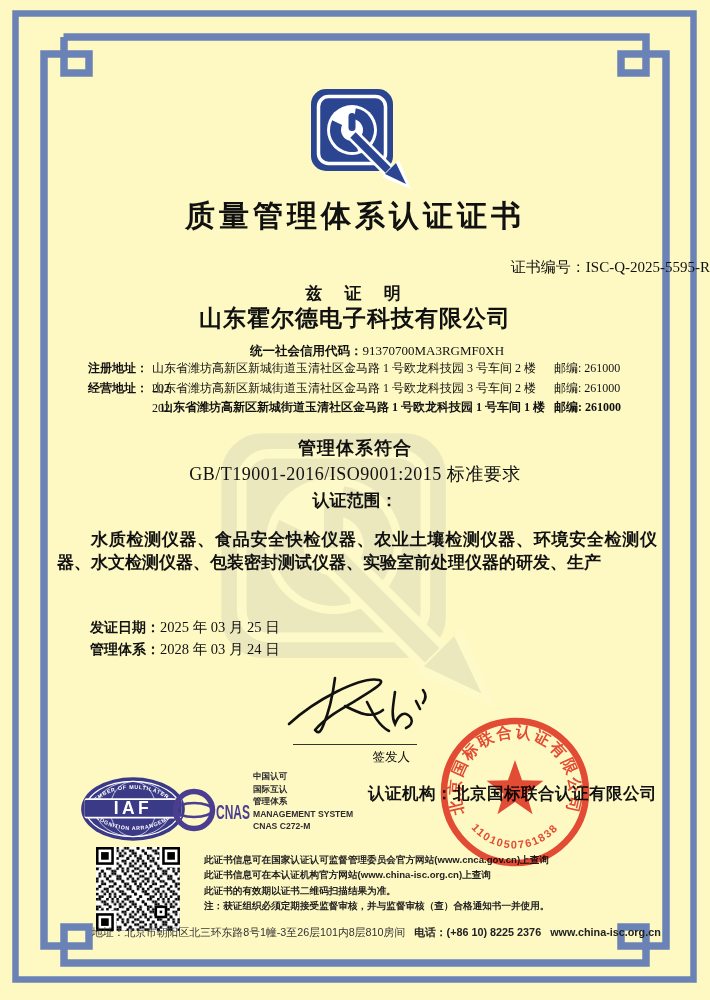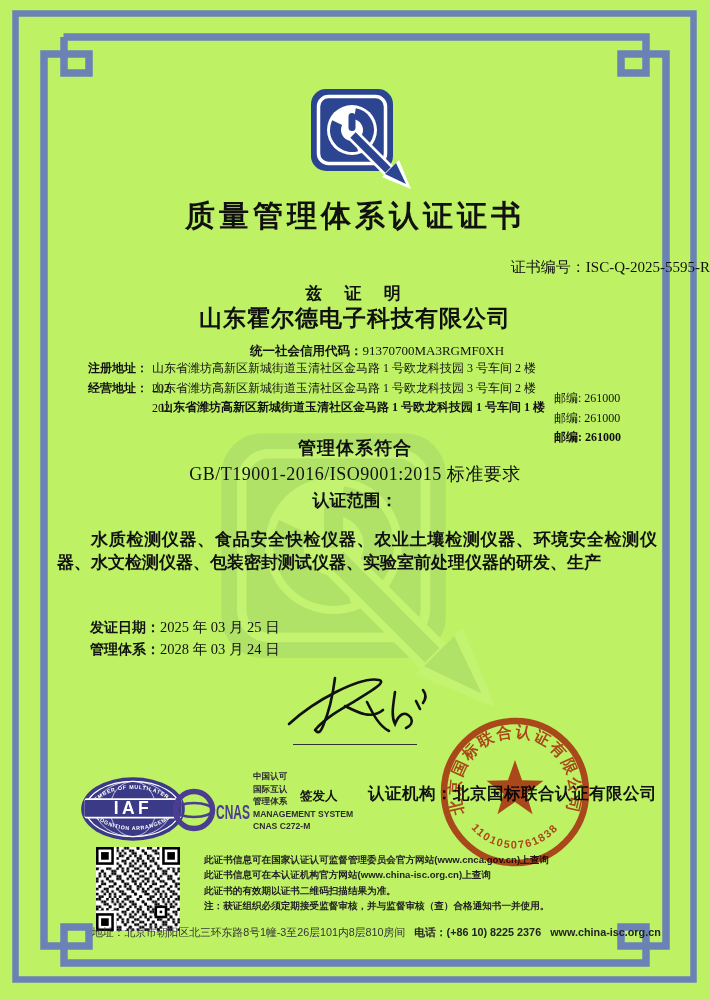--- a/index.html
+++ b/index.html
@@ -1,40 +1,40 @@
 <!DOCTYPE html>
 <html><head>
 <meta charset="utf-8">
 <style>
   html,body{margin:0;padding:0;background:#fff;}
-  #page{position:relative;width:710px;height:1000px;margin:0 auto;background:#bef264;overflow:hidden;
+  #page{position:relative;width:710px;height:1000px;margin:0 auto;background:#fef9c3;overflow:hidden;
         font-family:"Liberation Serif","DejaVu Serif",serif;color:#111;}
   .abs{position:absolute;}
   .center{left:0;width:710px;text-align:center;}
   
   .title{top:196px;font-size:30px;font-weight:bold;letter-spacing:4px;}
   .certno{top:258px;font-size:15px;text-align:right;}
   .hereby{top:282px;font-size:17px;font-weight:bold;word-spacing:10px;letter-spacing:4px;}
   .company{top:303px;font-size:23px;font-weight:bold;letter-spacing:1px;}
   .creditcode{top:343px;font-size:13px;}
   .creditcode .lab{font-weight:bold;font-family:"Liberation Sans","DejaVu Sans",sans-serif;font-size:12.5px;margin-left:44px;}
   
   .addr{left:88px;width:544px;display:flex;font-size:12px;line-height:20px;}
   .addr .lab{width:64px;font-weight:bold;font-family:"Liberation Sans","DejaVu Sans",sans-serif;flex:none;}
   .addr .txt{flex:1;}
-  .addr .zip{width:78px;text-align:left;flex:none;margin-top:30px;}
+  .addr .zip{width:78px;text-align:left;flex:none;}
   .conform{top:436px;font-size:18px;font-weight:bold;letter-spacing:1px;}
   .standard{top:462px;font-size:18px;letter-spacing:.5px;}
   .scopelab{top:489px;font-size:17px;font-weight:bold;}
   .scope{top:528px;left:57px;width:600px;font-size:17px;font-weight:bold;line-height:23px;text-indent:2em;text-align:justify;}
   .daterow{left:90px;font-size:14.5px;line-height:22px;}
   .daterow .lab{font-weight:bold;font-family:"Liberation Sans","DejaVu Sans",sans-serif;font-size:14px;}
   .sigline{left:293px;top:744px;width:124px;border-top:1.2px solid #333;}
-  .signer{left:300px;top:749px;width:110px;text-align:left;font-size:12.5px;font-weight:bold;
-          font-family:"Liberation Sans","DejaVu Sans",sans-serif;margin-top:39px;}
+  .signer{left:300px;top:749px;width:110px;text-align:right;font-size:12.5px;font-weight:normal;
+          font-family:"Liberation Sans","DejaVu Sans",sans-serif;}
   .cnasblock{left:253px;top:770px;font-size:8.6px;line-height:12.6px;font-weight:bold;color:#2e2c33;
              font-family:"Liberation Sans","DejaVu Sans",sans-serif;}
   .body-line{left:368px;top:783px;font-size:16.5px;font-weight:bold;
              font-family:"Liberation Sans","DejaVu Sans",sans-serif;letter-spacing:.5px;}
   .notes{left:204px;top:852px;font-size:9.6px;line-height:15.4px;font-weight:bold;color:#222;
          font-family:"Liberation Sans","DejaVu Sans",sans-serif;}
   .footer{left:92px;top:926px;width:530px;font-size:10.8px;color:#333;
           font-family:"Liberation Sans","DejaVu Sans",sans-serif;white-space:nowrap;}
   .footer .b2{font-weight:bold;color:#222;}
   .seal{mix-blend-mode:multiply;opacity:.9;pointer-events:none;}

